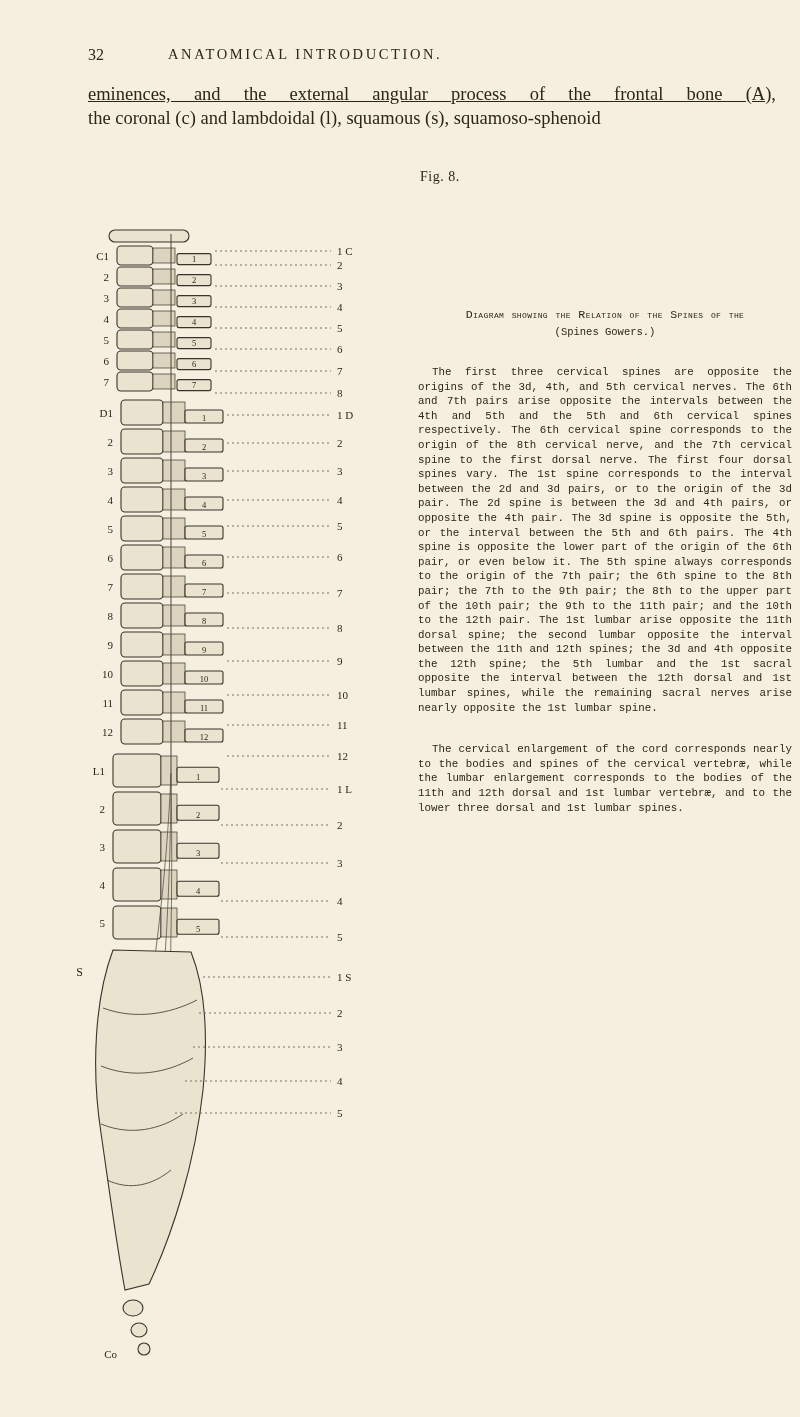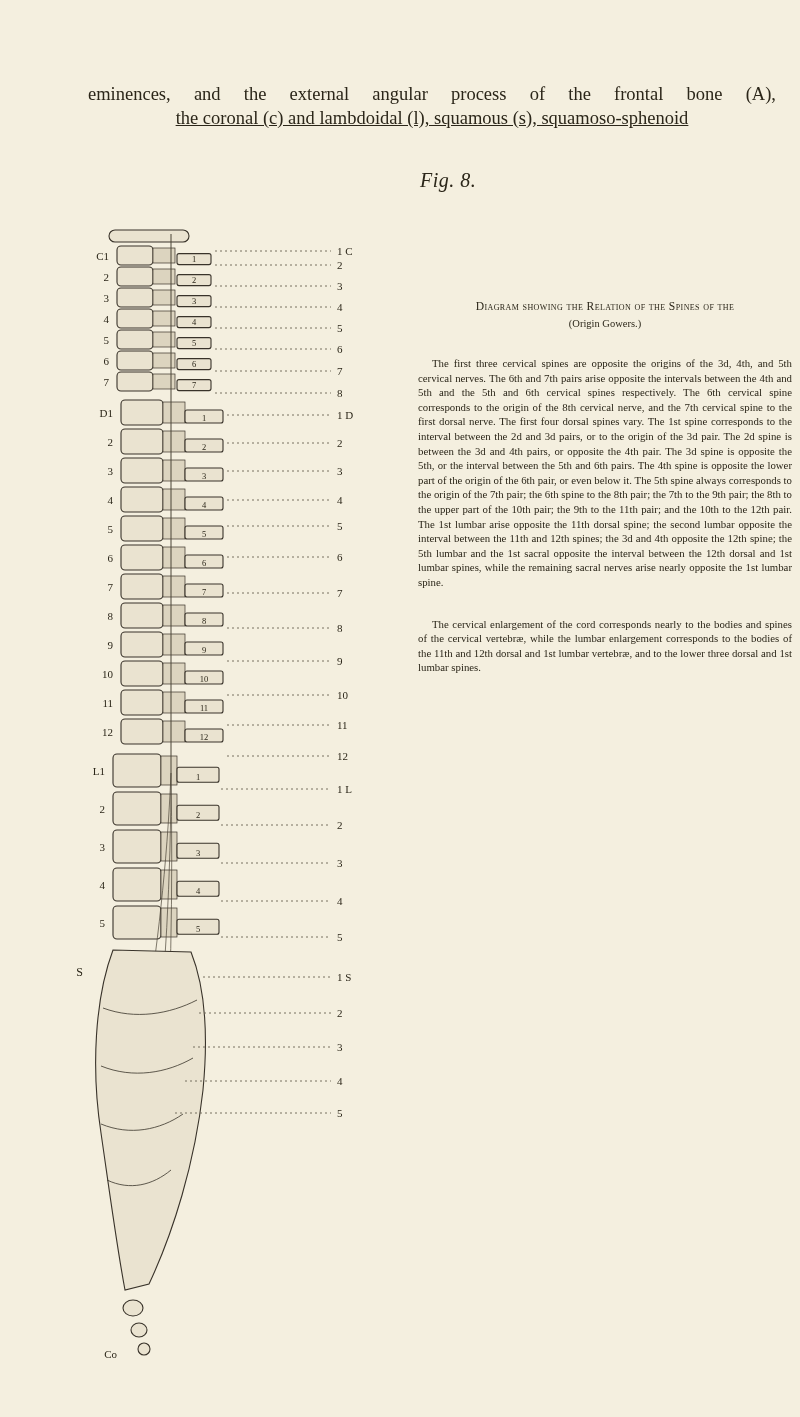--- a/index.html
+++ b/index.html
@@ -8,45 +8,49 @@
     position:relative; width:800px; height:1417px;
     background:var(--paper,#f4efdf);
     font-family:"Liberation Serif","DejaVu Serif",serif;
     color:var(--ink,#2b2619);
     overflow:hidden;
   }
   .running-head { position:absolute; top:44px; left:88px; right:30px; height:22px; }
   .pagenum { position:absolute; left:0; top:2px; font-size:16px; }
   .head-title { position:absolute; left:80px; top:2px; font-size:14.5px; letter-spacing:2.6px; }
   .intro { position:absolute; left:88px; top:82px; width:688px; font-size:18.5px; line-height:24px; }
-  .intro-line1 { text-align:justify; text-align-last:justify; }
-  .intro-line2 { text-align:center;text-decoration:underline; }
-  .fig-label { position:absolute; left:420px; top:169px; font-size:20px; letter-spacing:0.5px;font-style:italic; }
+  .intro-line1 { text-align:justify; text-align-last:justify;text-decoration:underline; }
+  .intro-line2 { text-align:left; }
+  .fig-label { position:absolute; left:420px; top:169px; font-size:14px; letter-spacing:0.5px; }
   #spine-svg { position:absolute; left:55px; top:228px; width:350px; height:1185px; }
-  .caption { position:absolute; left:418px; top:299px; width:374px; }
+  .caption { position:absolute; left:418px; top:307px; width:374px;font-family:Liberation Mono, monospace; }
   .cap-title { text-align:center; font-variant:small-caps; font-size:11.6px; line-height:15px; letter-spacing:0.4px; }
   .cap-attr { text-align:center; font-size:10.5px; margin-top:4px; }
   .cap-p { margin-top:27px; font-size:10.8px; line-height:14.6px; text-align:justify; text-indent:14px; }
   svg text { font-family:"Liberation Serif","DejaVu Serif",serif; fill:var(--ink,#2b2619); }
   .leader { stroke:#6a6253; stroke-width:0.9; stroke-dasharray:2 3; fill:none; }
   .rlabel { font-size:11px; }
   .llabel { font-size:11px; }
   .segnum { font-size:8.5px; }
   .slabel { font-size:12px; }
   .bone  { fill:#eae3d0; stroke:#39332a; stroke-width:1.1; }
   .canal { fill:#dcd4bf; stroke:#39332a; stroke-width:0.7; }
   .cordline { stroke:#4a4436; stroke-width:1; fill:none; }
   .cauda { stroke:#4a4436; stroke-width:0.7; fill:none; }
   .sacline { stroke:#39332a; stroke-width:0.8; fill:none; }
 </style>
 </head>
 <body>
 
 <div class="page">
 
+  <div class="running-head">
+    <span class="pagenum">32</span>
+    <span class="head-title">ANATOMICAL INTRODUCTION.</span>
+  </div>
 
   <div class="intro">
     <div class="intro-line1">eminences, and the external angular process of the frontal bone (A),</div>
     <div class="intro-line2">the coronal (c) and lambdoidal (l), squamous (s), squamoso-sphenoid</div>
   </div>
 
   <div class="fig-label">Fig. 8.</div>
 
   <svg id="spine-svg" viewBox="0 0 350 1185" aria-label="spine diagram">
       <rect x="54" y="2" width="80" height="12" rx="6" class="bone"></rect>
@@ -241,18 +245,18 @@
       <line x1="138" y1="819" x2="276" y2="819" class="leader"></line>
       <text x="282" y="823" class="rlabel">3</text>
       <line x1="130" y1="853" x2="276" y2="853" class="leader"></line>
       <text x="282" y="857" class="rlabel">4</text>
       <line x1="120" y1="885" x2="276" y2="885" class="leader"></line>
       <text x="282" y="889" class="rlabel">5</text>
     </svg>
 
   <div class="caption">
     <div class="cap-title">Diagram showing the Relation of the Spines of the</div>
-    <div class="cap-attr">(Origin Gowers.)</div>
+    <div class="cap-attr">(Spines Gowers.)</div>
     <p class="cap-p">The first three cervical spines are opposite the origins of the 3d, 4th, and 5th cervical nerves. The 6th and 7th pairs arise opposite the intervals between the 4th and 5th and the 5th and 6th cervical spines respectively. The 6th cervical spine corresponds to the origin of the 8th cervical nerve, and the 7th cervical spine to the first dorsal nerve. The first four dorsal spines vary. The 1st spine corresponds to the interval between the 2d and 3d pairs, or to the origin of the 3d pair. The 2d spine is between the 3d and 4th pairs, or opposite the 4th pair. The 3d spine is opposite the 5th, or the interval between the 5th and 6th pairs. The 4th spine is opposite the lower part of the origin of the 6th pair, or even below it. The 5th spine always corresponds to the origin of the 7th pair; the 6th spine to the 8th pair; the 7th to the 9th pair; the 8th to the upper part of the 10th pair; the 9th to the 11th pair; and the 10th to the 12th pair. The 1st lumbar arise opposite the 11th dorsal spine; the second lumbar opposite the interval between the 11th and 12th spines; the 3d and 4th opposite the 12th spine; the 5th lumbar and the 1st sacral opposite the interval between the 12th dorsal and 1st lumbar spines, while the remaining sacral nerves arise nearly opposite the 1st lumbar spine.</p>
     <p class="cap-p">The cervical enlargement of the cord corresponds nearly to the bodies and spines of the cervical vertebræ, while the lumbar enlargement corresponds to the bodies of the 11th and 12th dorsal and 1st lumbar vertebræ, and to the lower three dorsal and 1st lumbar spines.</p>
   </div>
 
 </div>
 
 </body></html>

